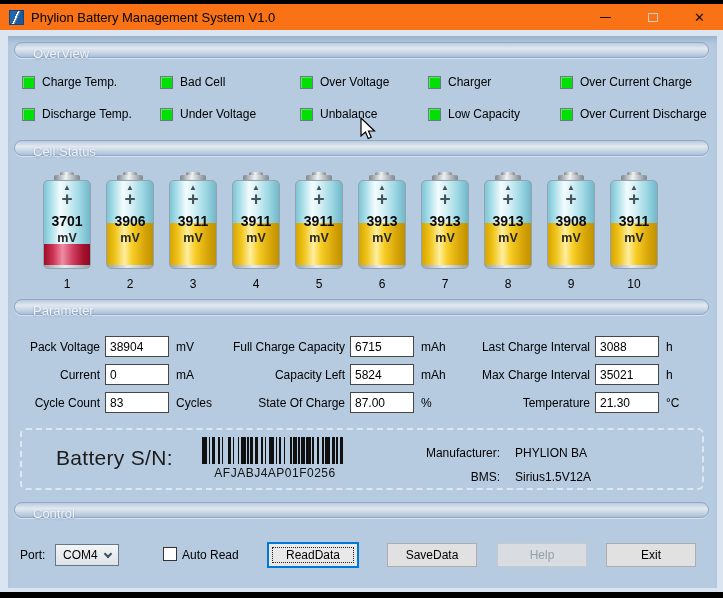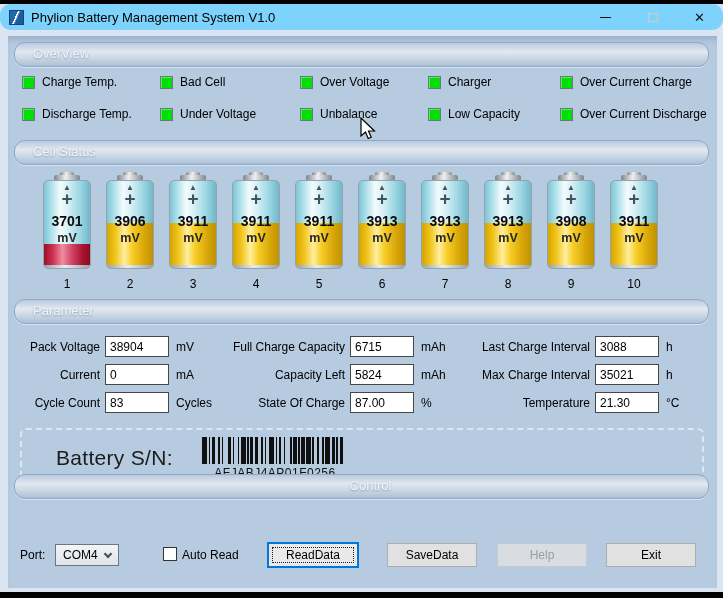--- a/index.html
+++ b/index.html
@@ -3,44 +3,44 @@
 <meta charset="utf-8">
 <style>
   * { margin:0; padding:0; box-sizing:border-box; }
   body { font-family:"Liberation Sans", sans-serif; background:#222; }
   .screen { position:relative; width:723px; height:598px; background:#dbe5f1; overflow:hidden; }
   .strip { position:absolute; left:0; width:723px; background:#000; }
   .strip.top { top:0; height:4px; }
   .strip.bottom { top:592px; height:6px; }
 
   
-  .titlebar { position:absolute; left:0; top:4px; width:723px; height:26px; background:#7dd3fc; display:flex; align-items:center;border-radius:11px; }
+  .titlebar { position:absolute; left:0; top:4px; width:723px; height:26px; background:#f97316; display:flex; align-items:center; }
   .appicon { width:15px; height:15px; margin-left:9px; background:linear-gradient(115deg,#2166ab 42%,#ffffff 42%,#ffffff 50%,#7da9cf 50%,#2166ab 58%,#1b5a9b 58%); border:1px solid #12457e; }
   .wtitle { margin-left:7px; font-size:13px; color:#000; }
   .winbtns { position:absolute; right:0; top:0; height:26px; display:flex; }
   .wb { width:47px; height:26px; display:flex; align-items:center; justify-content:center; }
   .minidash { width:11px; height:1px; background:#111; }
   .maxbox { width:10px; height:9px; border:1px solid #ccc; }
   .wb.close { font-size:13px; color:#111; }
 
   
   .winbody { position:absolute; left:0; top:30px; width:723px; height:562px; background:#dbe5f1; }
   .panel { position:absolute; left:8px; top:6px; width:709px; height:552px; background:#b6cbe0;
            box-shadow:inset 0 8px 10px -6px rgba(70,100,140,.35); }
 
-  .sechdr { position:absolute; left:6px; width:695px; height:25px; border-radius:11px;
+  .sechdr { position:absolute; left:6px; width:695px; height:16px; border-radius:11px;
             border:1px solid #8fa9cb;
             background:linear-gradient(180deg,#b9cadd 0%,#e2e8f0 38%,#cfdae7 62%,#a9c0d8 100%);
             color:#eef3f8; font-size:13px; line-height:21px; padding-left:18px;
             text-shadow:0 1px 2px rgba(95,118,150,.6);
             box-shadow:0 1px 0 rgba(255,255,255,.45); }
   .hdr-overview { top:6px; }
   .hdr-cells   { top:104px; }
   .hdr-param   { top:263px; }
-  .hdr-control { top:438px;text-align:center; }
+  .hdr-control { top:466px; }
 
   
   .indicators { position:absolute; left:14px; top:39px; display:grid;
                 grid-template-columns:138px 140px 128px 132px auto; grid-auto-rows:14px; row-gap:18px; }
   .indicator { display:flex; align-items:flex-end; gap:7px; }
   .led { width:13px; height:13px; border:1px solid #6d7780; flex:0 0 auto;
          box-shadow:inset 1px 1px 0 rgba(255,255,255,.35); }
   .ilabel { font-size:12px; color:#000; white-space:nowrap; }
 
   
@@ -424,20 +424,26 @@
               <span class="bar" style="width: 1.6px; background: transparent;"></span>
               <span class="bar" style="width: 3.2px; background: rgb(16, 16, 16);"></span>
               <span class="bar" style="width: 1.6px; background: transparent;"></span>
               <span class="bar" style="width: 1.6px; background: rgb(16, 16, 16);"></span>
               <span class="bar" style="width: 1.6px; background: transparent;"></span>
               <span class="bar" style="width: 3.2px; background: rgb(16, 16, 16);"></span>
               <span class="bar" style="width: 4.8px; background: transparent;"></span>
             </div>
           <div class="sncode">AFJABJ4AP01F0256</div>
         </div>
+        <div class="mfg">
+          <span class="mlabel">Manufacturer:</span>
+          <span class="mval">PHYLION BA</span>
+          <span class="mlabel">BMS:</span>
+          <span class="mval">Sirius1.5V12A</span>
+        </div>
       </div>
 
       <div class="sechdr hdr-control">Control</div>
       <div class="ctlrow">
         <span class="plabel">Port:</span>
         <div class="select">
           <span>COM4</span>
           <span class="chev"></span>
         </div>
         <span class="checkbox"></span>

